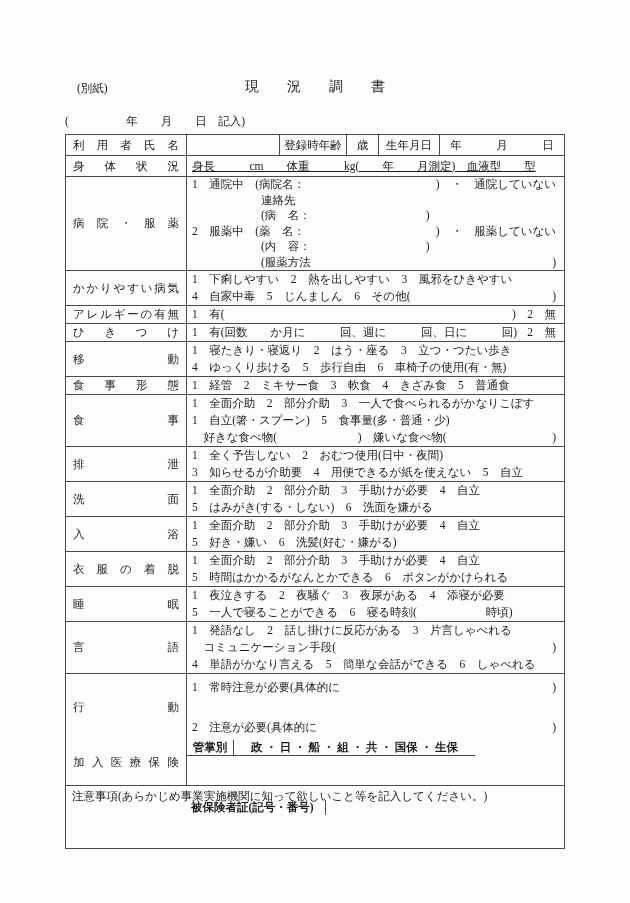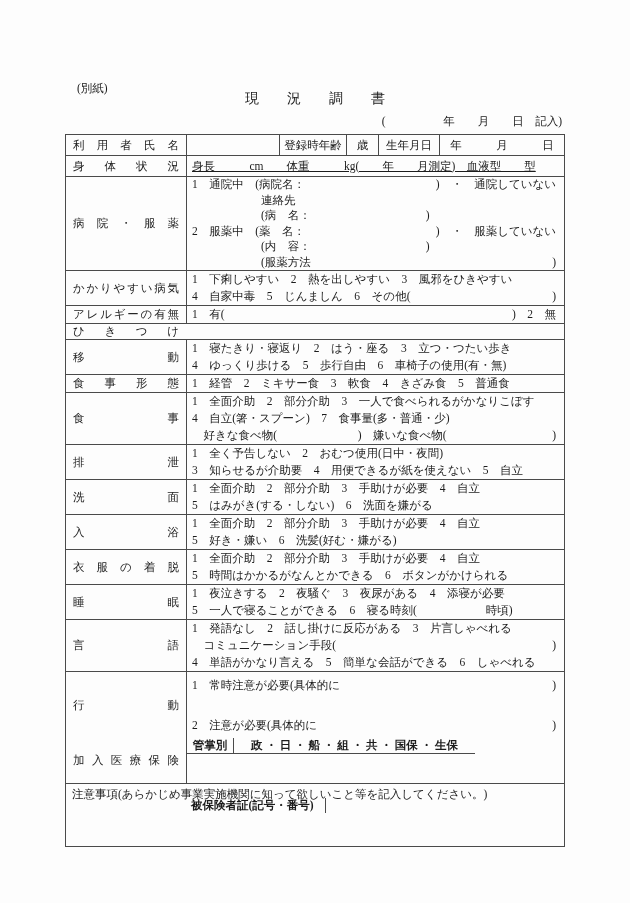--- a/index.html
+++ b/index.html
@@ -8,22 +8,22 @@
   }
   html,body{margin:0;padding:0;}
   body{
     width:630px;height:903px;position:relative;
     background:#fdfdfd;color:var(--tc);
     font-family:"Liberation Serif","DejaVu Serif",serif;
     font-size:11.5px;
   }
   .abs{position:absolute;}
   .bessi{left:77px;top:81px;}
-  .title{left:65px;top:90px;width:500px;text-align:center;font-size:14px;white-space:pre;}
-  .date-note{left:65px;top:114px;width:497px;text-align:right;white-space:pre;}
+  .title{left:65px;top:78px;width:500px;text-align:center;font-size:14px;white-space:pre;}
+  .date-note{left:65px;top:114px;width:497px;text-align:left;white-space:pre;}
   .ftable{
     left:65px;top:134px;width:500px;box-sizing:border-box;
     border:1px solid var(--bc);background:transparent;
   }
   .row{display:flex;border-bottom:1px solid var(--bc);box-sizing:border-box;}
   .row:last-child{border-bottom:none;}
   .row > div{box-sizing:border-box;}
   .row > div + div{border-left:1px solid var(--bc);}
   #rows-container{display:contents;}
   .lab{width:120px;flex:0 0 120px;display:flex;align-items:center;padding:0 7px;}
@@ -130,20 +130,23 @@
         </div>
       </div><div class="row" data-name="row-convulsions">
         <div class="lab" data-name="row-label-cell-convulsions">
           <span class="lab-in lab-flex" data-name="row-label-convulsions">
             <span data-name="label-fragment">ひ</span>
             <span data-name="label-fragment">き</span>
             <span data-name="label-fragment">つ</span>
             <span data-name="label-fragment">け</span>
           </span>
         </div>
+        <div class="cont" data-name="row-options-convulsions">
+          <div class="line" data-name="option-line"><span data-name="option-text">1　有(回数　　か月に　　　回、週に　　　回、日に　　　回)</span><span data-name="option-text-right">2　無</span></div>
+        </div>
       </div><div class="row" data-name="row-mobility">
         <div class="lab" data-name="row-label-cell-mobility">
           <span class="lab-in lab-flex" data-name="row-label-mobility">
             <span data-name="label-fragment">移</span>
             <span data-name="label-fragment">動</span>
           </span>
         </div>
         <div class="cont" data-name="row-options-mobility">
           <div class="line" data-name="option-line"><span data-name="option-text">1　寝たきり・寝返り　2　はう・座る　3　立つ・つたい歩き</span><span data-name="option-text-right"></span></div>
           <div class="line" data-name="option-line"><span data-name="option-text">4　ゆっくり歩ける　5　歩行自由　6　車椅子の使用(有・無)</span><span data-name="option-text-right"></span></div>
@@ -162,21 +165,21 @@
         </div>
       </div><div class="row" data-name="row-meals">
         <div class="lab" data-name="row-label-cell-meals">
           <span class="lab-in lab-flex" data-name="row-label-meals">
             <span data-name="label-fragment">食</span>
             <span data-name="label-fragment">事</span>
           </span>
         </div>
         <div class="cont" data-name="row-options-meals">
           <div class="line" data-name="option-line"><span data-name="option-text">1　全面介助　2　部分介助　3　一人で食べられるがかなりこぼす</span><span data-name="option-text-right"></span></div>
-          <div class="line" data-name="option-line"><span data-name="option-text">4　自立(箸・スプーン)　7　食事量(多・普通・少)</span><span data-name="option-text-right"></span></div>
+          <div class="line" data-name="option-line"><span data-name="option-text">1　自立(箸・スプーン)　5　食事量(多・普通・少)</span><span data-name="option-text-right"></span></div>
           <div class="line" data-name="option-line"><span data-name="option-text">　好きな食べ物(　　　　　　　)　嫌いな食べ物(</span><span data-name="option-text-right">)</span></div>
         </div>
       </div><div class="row" data-name="row-excretion">
         <div class="lab" data-name="row-label-cell-excretion">
           <span class="lab-in lab-flex" data-name="row-label-excretion">
             <span data-name="label-fragment">排</span>
             <span data-name="label-fragment">泄</span>
           </span>
         </div>
         <div class="cont" data-name="row-options-excretion">

